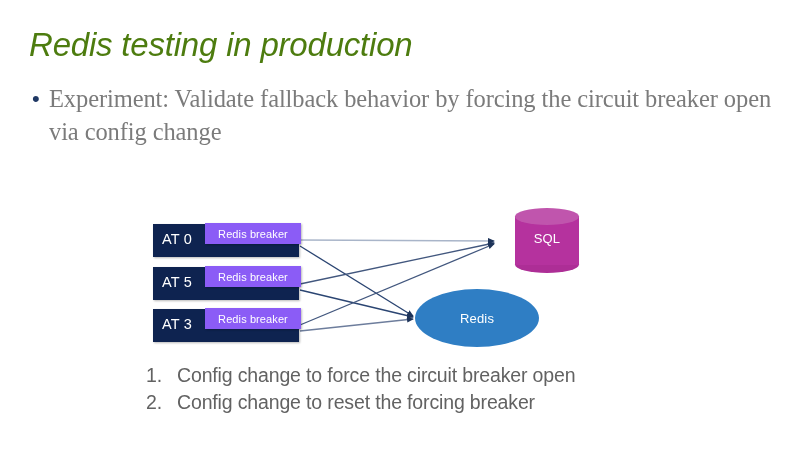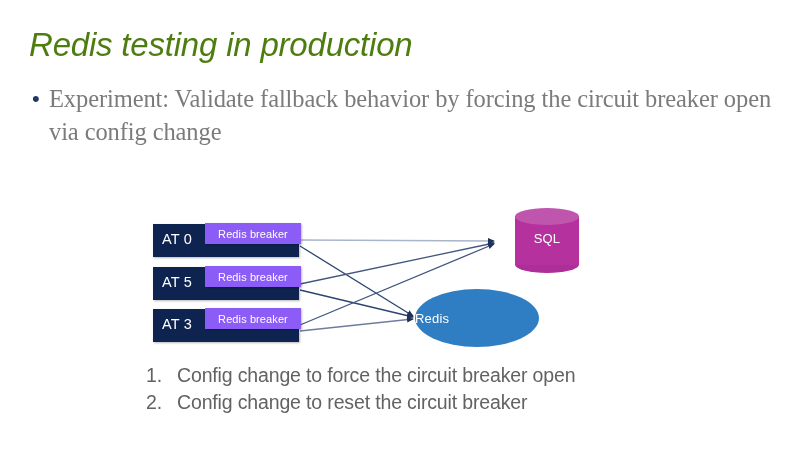--- a/index.html
+++ b/index.html
@@ -162,21 +162,21 @@
   #redis-node {
     position: absolute;
     left: 415px;
     top: 277px;
     width: 124px;
     height: 58px;
     border-radius: 50%;
     background: #2f7ec4;
     display: flex;
     align-items: center;
-    justify-content: flex-start;
+    justify-content: center;
   }
   #redis-text {
     font-size: 13px;
     color: #ffffff;
     letter-spacing: 0.2px;
   }
 
   
   #steps-list {
     position: absolute;
@@ -272,17 +272,17 @@
 
   </div>
 
   <div id="steps-list">
     <div class="step-row">
       <span class="step-num">1.</span>
       <span class="step-text">Config change to force the circuit breaker open</span>
     </div>
     <div class="step-row">
       <span class="step-num">2.</span>
-      <span class="step-text">Config change to reset the circuit breaker</span>
+      <span class="step-text">Config change to reset the forcing breaker</span>
     </div>
   </div>
 
 </div>
 
 </body></html>

